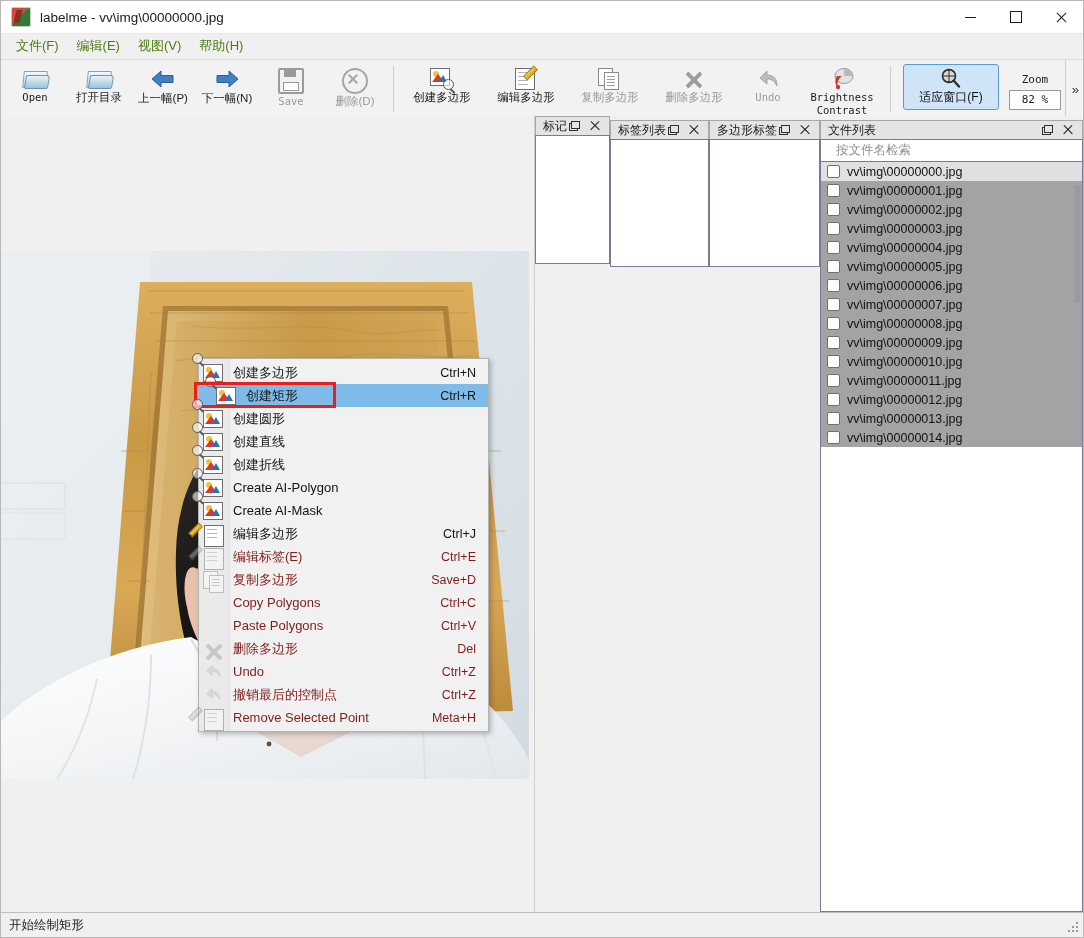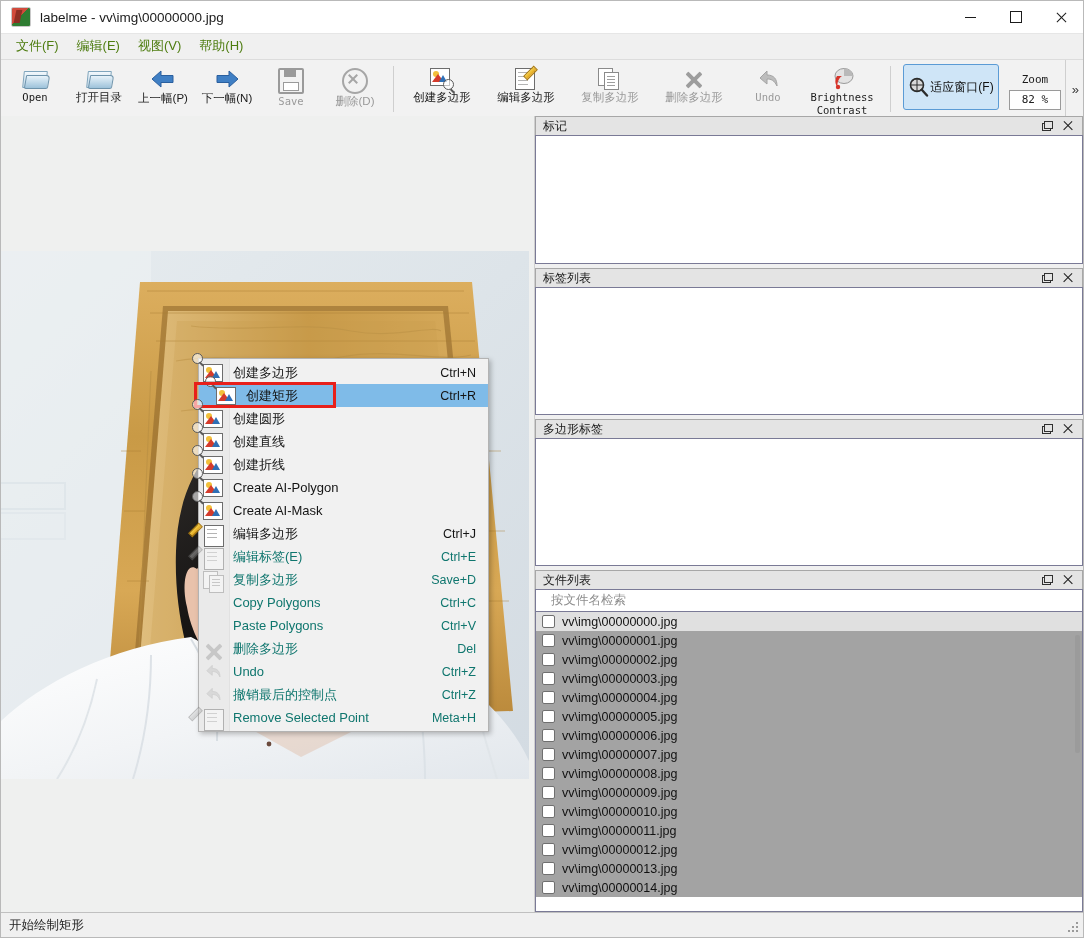--- a/index.html
+++ b/index.html
@@ -122,42 +122,42 @@
   .ico-x:after{transform:rotate(-45deg);}
 
   
   .ico-undo{width:24px;height:22px;margin-top:3px;}
 
   
   .ico-bright{width:26px;height:22px;margin-top:3px;}
 
   
   .fitbtn{width:96px;height:46px;margin:4px 2px 0 6px;border:1px solid #5b9bd5;
-          background:#cfe5f7;border-radius:3px;display:flex;flex-direction:row;
+          background:#cfe5f7;border-radius:3px;display:flex;flex-direction:column;
           align-items:center;justify-content:center;box-sizing:border-box;}
   .fitbtn .lbl{font-family:"Liberation Sans",sans-serif;font-size:12px;color:#111;margin-top:1px;}
   .ico-zoomfit{width:22px;height:20px;position:relative;}
   .zoomwrap{display:flex;flex-direction:column;align-items:center;justify-content:center;
             margin-left:8px;padding-top:4px;}
   .zoomlabel{font-family:"DejaVu Sans Mono","Liberation Mono",monospace;font-size:11px;
              color:#1a1a1a;margin-bottom:4px;}
   .zoombox{width:52px;height:20px;border:1px solid #9a9a9a;background:#fff;
      font-family:"DejaVu Sans Mono","Liberation Mono",monospace;font-size:11px;
      display:flex;align-items:center;justify-content:center;box-sizing:border-box;}
   .tb-overflow{position:absolute;right:4px;top:0;height:58px;display:flex;align-items:center;
      font-size:13px;color:#3a3a3a;padding-left:6px;border-left:1px solid #cfcfcf;}
 
   
   .body{position:absolute;left:0;right:0;top:115px;bottom:25px;display:flex;}
   .canvaswrap{width:534px;background:#eff0ef;position:relative;overflow:hidden;
       border-right:1px solid #cfcfcf;box-sizing:border-box;}
   .canvas-img{position:absolute;left:0;top:135px;width:528px;height:528px;overflow:hidden;}
 
   
-  .dock{flex:1;display:flex;flex-direction:column;background:#f0f0f0;padding:0;}
+  .dock{flex:1;display:flex;flex-direction:row;background:#f0f0f0;padding:0;}
   .panel{display:flex;flex-direction:column;margin:0;}
   .panel-head{height:19px;background:#e4e4e4;border:1px solid #a7a7a7;border-bottom:none;
      display:flex;align-items:center;padding:0 4px 0 7px;box-sizing:border-box;}
   .panel-title{font-size:12px;color:#1b1b1b;}
   .panel-acts{margin-left:auto;display:flex;align-items:center;gap:10px;padding-right:4px;}
   .pa{width:12px;height:12px;position:relative;}
   .pa-float:before{content:"";position:absolute;left:2px;top:3px;width:7px;height:6px;
      border:1.3px solid #303030;}
   .pa-float:after{content:"";position:absolute;left:4px;top:1px;width:7px;height:6px;
      border:1.3px solid #303030;background:#e4e4e4;}
@@ -184,21 +184,21 @@
   .ctxmenu{position:absolute;left:197px;top:357px;width:291px;background:#f1f1f1;
      border:1px solid #b3b3b3;box-shadow:2px 2px 5px rgba(0,0,0,.25);z-index:40;
      padding:2px 0;box-sizing:border-box;}
   .ctxmenu:before{content:"";position:absolute;left:0;top:0;bottom:0;width:30px;
      background:#eaeaea;border-right:1px solid #e1e1e1;}
   .mrow{height:23px;display:flex;align-items:center;position:relative;z-index:2;
         padding-left:4px;box-sizing:border-box;}
   .mrow .mico{width:22px;height:18px;margin-right:8px;flex:0 0 auto;position:relative;}
   .mrow .mlbl{font-size:13px;color:#141414;white-space:nowrap;}
   .mrow .mkey{margin-left:auto;padding-right:12px;font-size:12.5px;color:#141414;}
-  .mrow.dis .mlbl,.mrow.dis .mkey{color:#0f766e;}
+  .mrow.dis .mlbl,.mrow.dis .mkey{color:#7f1d1d;}
   .mrow.dis .mico{opacity:.45;filter:grayscale(1);}
   .mrow.hl{background:#7fbbe8;padding-left:17px;}
   .redbox{position:absolute;left:-5px;top:-2px;width:142px;height:26px;
      border:3px solid #e8201a;box-sizing:border-box;pointer-events:none;z-index:5;}
 
   .mico-pic{transform:scale(.82);transform-origin:0 0;}
   .mico-edit{transform:scale(.82);transform-origin:0 0;}
 
   
   .statusbar{position:absolute;left:0;right:0;bottom:0;height:25px;background:#f0f0f0;

